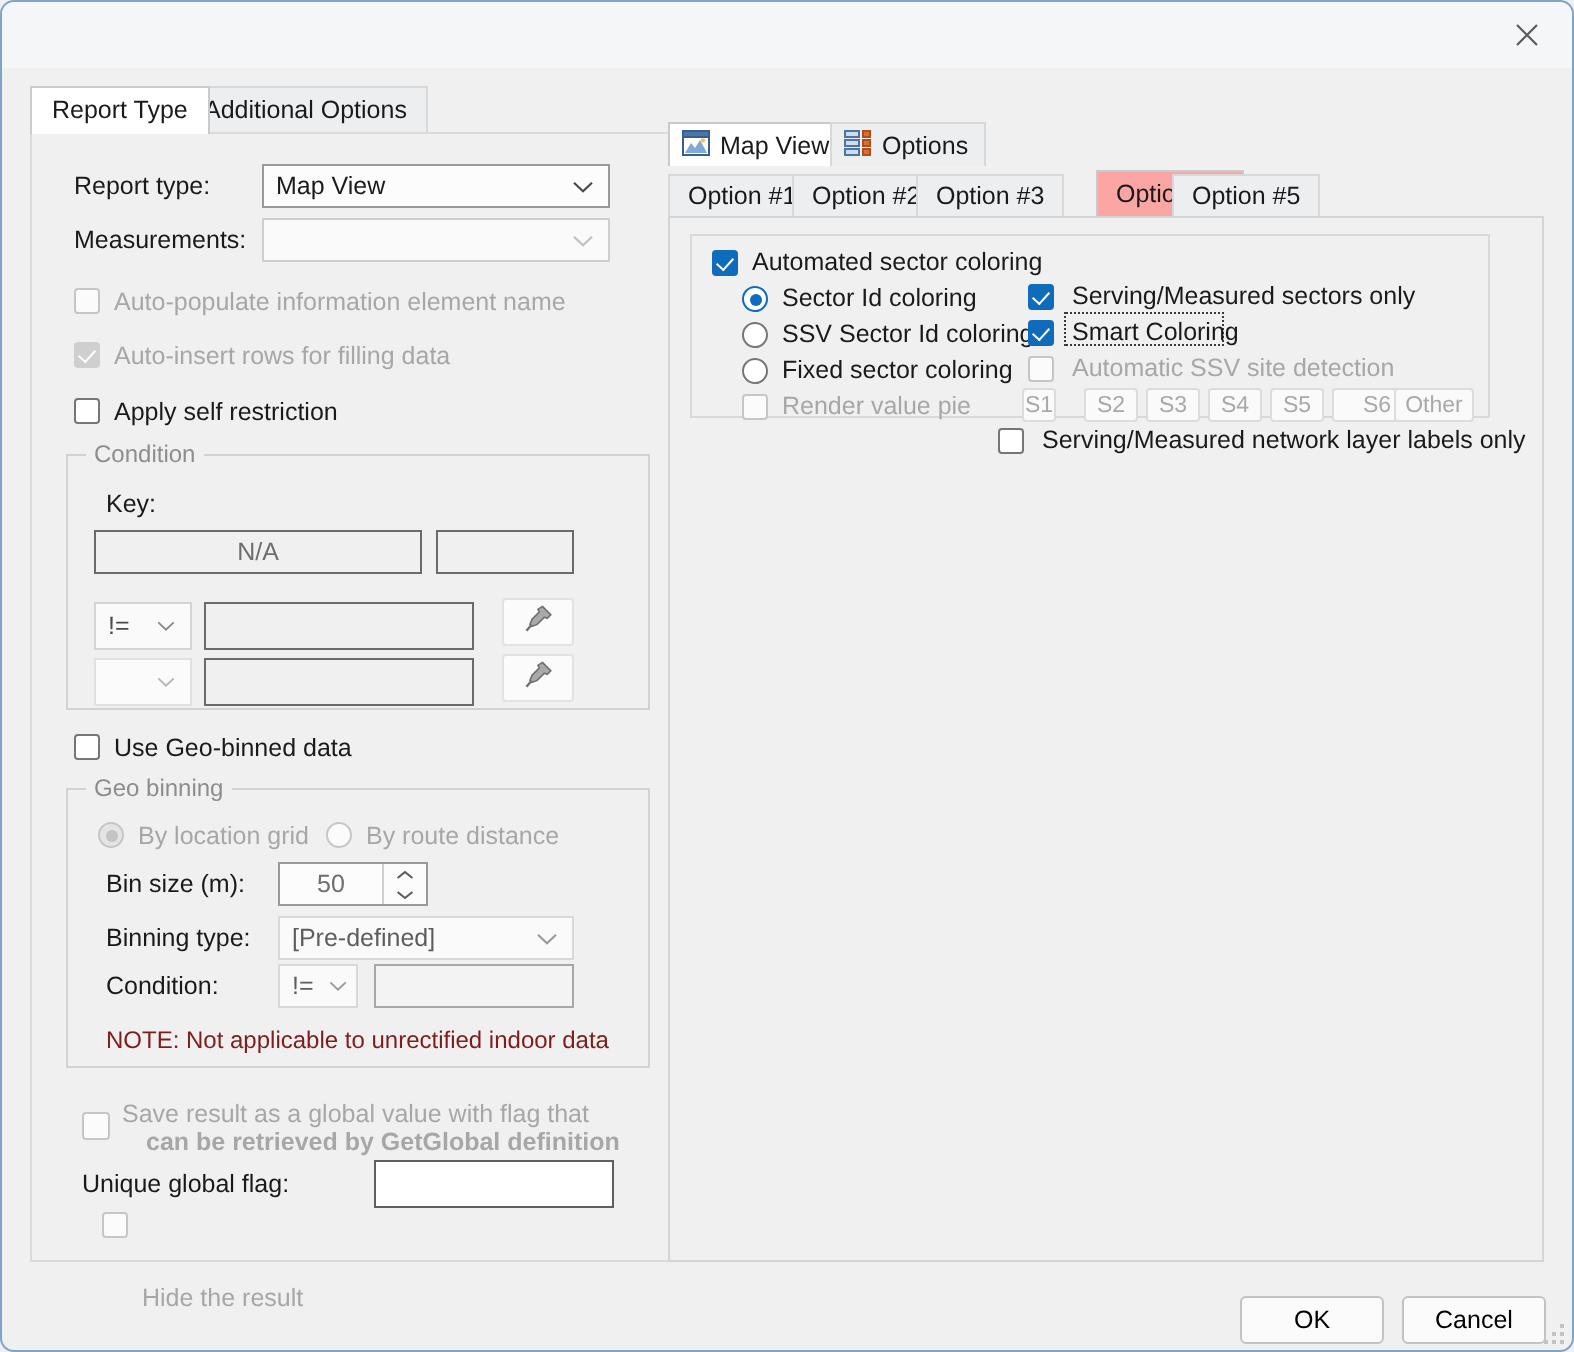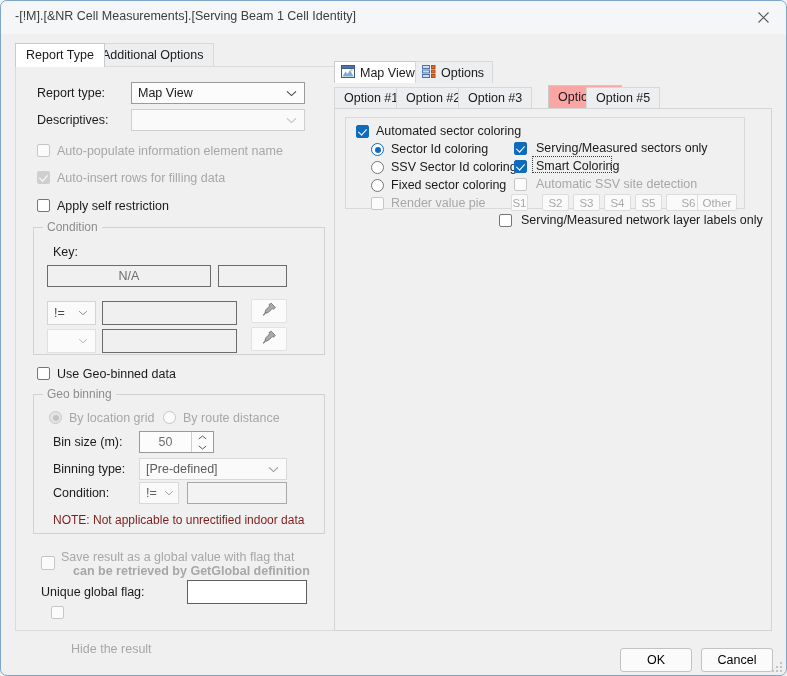--- a/index.html
+++ b/index.html
@@ -206,21 +206,20 @@
     display:flex;align-items:center;justify-content:center;
   }
   .note{position:absolute;font-size:12px;color:#7f1d1d;white-space:nowrap;}
 </style>
 </head>
 <body>
 
 <div class="dialog">
 
   <div class="titlebar">
-    <div class="title">-[!M].[&amp;NR Cell Measurements].[Serving Beam 1 Cell Identity]</div>
     <div class="close-btn">
       <span>
         <svg width="13" height="13" viewBox="0 0 13 13">
           <path d="M1.5 1.5 L11.5 11.5 M11.5 1.5 L1.5 11.5" stroke="#5a5a5a" stroke-width="1.1" fill="none"></path>
         </svg>
       </span>
     </div>
   </div>
 
   <div class="tabstrip">
@@ -237,21 +236,21 @@
   <div class="lbl" style="left:36px;top:85px;">Report type:</div>
   <div class="combo" style="left:130px;top:81px;width:174px;">
     <span>Map View</span>
     <span class="chev">
       <svg width="11" height="7" viewBox="0 0 11 7">
           <path d="M1 1.4 L5.5 5.6 L10 1.4" stroke="#4a4a4a" stroke-width="1.1" fill="none"></path>
         </svg>
     </span>
   </div>
 
-  <div class="lbl" style="left:36px;top:112px;">Descriptives:</div>
+  <div class="lbl" style="left:36px;top:112px;">Measurements:</div>
   <div class="combo dim" style="left:130px;top:108px;width:174px;">
     <span></span>
     <span class="chev">
       <svg width="11" height="7" viewBox="0 0 11 7">
           <path d="M1 1.4 L5.5 5.6 L10 1.4" stroke="#c0c0c0" stroke-width="1.1" fill="none"></path>
         </svg>
     </span>
   </div>
 
   <div class="cb dim" style="left:36px;top:143px;"></div>

